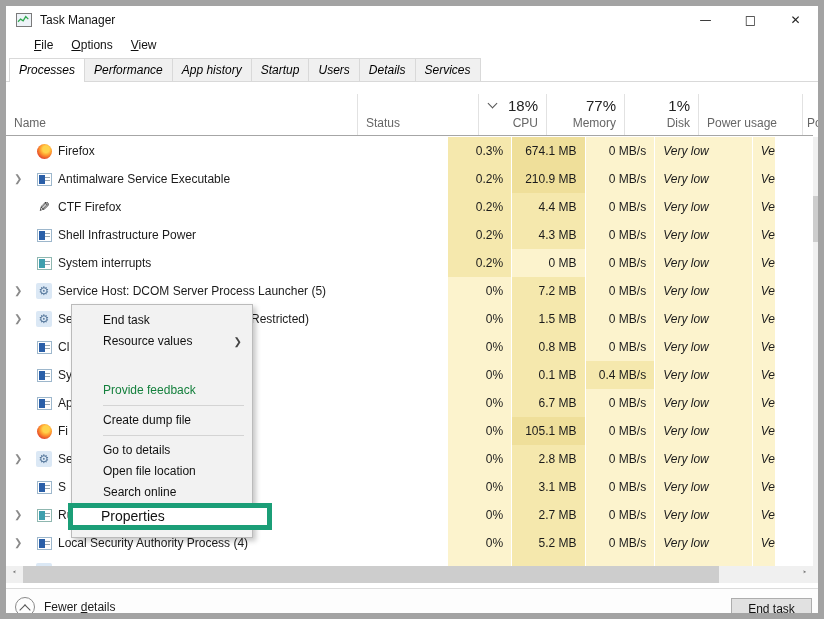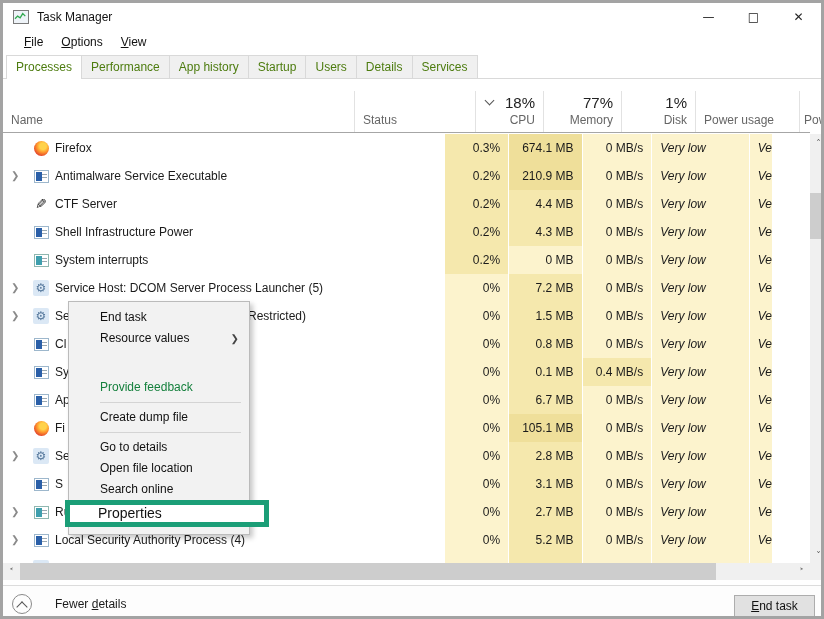--- a/index.html
+++ b/index.html
@@ -1,35 +1,35 @@
 <!DOCTYPE html>
 <html><head>
 <meta charset="utf-8">
 <style>
   * { margin:0; padding:0; box-sizing:border-box; }
   html,body { background:#fff; }
   body { font-family:"Liberation Sans","DejaVu Sans",sans-serif; font-size:12px; color:#1b1b1b; }
-  .window { position:relative; width:824px; height:619px; background:#fff; border:3px solid #a3a3a3; overflow:hidden; }
+  .window { position:relative; width:824px; height:619px; background:#fff; border:6px solid #a3a3a3; overflow:hidden; }
 
   
   .titlebar { position:absolute; top:0; left:0; right:0; height:28px; display:flex; align-items:center; background:#fff; }
   .app-icon { width:16px; height:14px; margin:0 8px 0 10px; border:1px solid #7a7a7a; position:relative; background:#eef3f8; }
   .app-icon svg { position:absolute; inset:0; }
   .title-text { font-size:12px; color:#111; }
   .win-controls { position:absolute; right:0; top:0; height:28px; display:flex; }
   .win-btn { width:45px; height:28px; display:flex; align-items:center; justify-content:center; font-size:12px; color:#222; font-family:"DejaVu Sans",sans-serif; }
 
   
-  .menubar { position:absolute; top:28px; left:0; right:0; height:22px; display:flex; align-items:center; padding-left:12px; }
+  .menubar { position:absolute; top:28px; left:0; right:0; height:22px; display:flex; align-items:center; padding-left:19px; }
   .menu-item { padding:3px 9px; color:#111; }
   .menu-item u { text-decoration:underline; }
 
   
   .tabstrip { position:absolute; top:50px; left:0; right:0; height:26px; display:flex; align-items:flex-end; padding-left:3px; border-bottom:1px solid #d9d9d9; }
-  .tab { padding:4px 9px 4px 9px; border:1px solid #d9d9d9; border-bottom:none; background:#f0f0f0; margin-right:-1px; position:relative; color:#4d7c0f; }
+  .tab { padding:4px 9px 4px 9px; border:1px solid #d9d9d9; border-bottom:none; background:#f0f0f0; margin-right:-1px; position:relative; color:#000000;font-style:italic; }
   .tab.active { background:#fff; z-index:2; margin-bottom:-1px; padding-bottom:5px; }
 
   
   .thead { position:absolute; top:88px; left:0; width:807px; height:42px; border-bottom:1px solid #a6a6a6; display:flex; }
   .th { position:relative; border-right:1px solid #e2e2e2; height:100%; }
   .th .colname { position:absolute; bottom:5px; font-size:12px; color:#666;margin-top:12px; }
   .th .agg { position:absolute; top:3px; right:8px; font-size:15px; color:#222; }
   .th.left .colname { left:8px; }
   .th.right .colname { right:8px; }
   .w-name { width:352px; } .w-status { width:121px; } .w-cpu { width:68px; }
@@ -66,21 +66,21 @@
   .vthumb { position:absolute; left:0; top:59px; width:17px; height:46px; background:#cdcdcd; }
   .sb-arrow { position:absolute; width:17px; height:17px; display:flex; align-items:center; justify-content:center; color:#505050; font-size:9px; font-family:"DejaVu Sans",sans-serif; }
   .v-up { top:0; } .v-down { bottom:0; }
   .hscroll { position:absolute; left:0; top:560px; width:807px; height:17px; background:#f0f0f0; }
   .hthumb { position:absolute; top:0; left:17px; width:696px; height:17px; background:#cdcdcd; }
   .h-left { left:0; top:0; } .h-right { right:0; top:0; }
   .sb-corner { position:absolute; left:807px; top:560px; width:17px; height:17px; background:#f0f0f0; }
 
   
   .statusbar { position:absolute; left:0; right:0; top:582px; height:37px; border-top:1px solid #dcdcdc; background:#fdfdfd; display:flex; align-items:center; }
-  .fewer { display:flex; align-items:center; gap:23px; margin-left:9px; }
+  .fewer { display:flex; align-items:center; gap:9px; margin-left:9px; }
   .circle-chevron { width:20px; height:20px; border:1px solid #8a8a8a; border-radius:50%; position:relative; }
   .circle-chevron::before { content:""; position:absolute; left:5px; top:8px; width:7px; height:7px; border-left:1px solid #555; border-top:1px solid #555; transform:rotate(45deg); }
   .fewer-label u { text-decoration:underline; }
   .endtask-btn { position:absolute; right:6px; top:9px; width:81px; height:22px; background:#e1e1e1; border:1px solid #adadad; display:flex; align-items:center; justify-content:center; font-size:12px; color:#111; }
   .endtask-btn u { text-decoration:underline; }
 
   
   .ctxmenu { position:absolute; left:65px; top:298px; width:182px; background:#f2f2f2; border:1px solid #bbb; box-shadow:3px 3px 5px rgba(0,0,0,.22); padding:5px 0; z-index:5; }
   .ctx-item { height:21px; line-height:21px; padding-left:31px; color:#111; position:relative; white-space:nowrap; }
   .ctx-item.disabled { color:#15803d;margin-top:28px; }
@@ -180,21 +180,21 @@
         <div class="cell heat w-mem num h-dark">210.9 MB</div>
         <div class="cell heat w-disk num h-light">0 MB/s</div>
         <div class="cell heat w-power txt h-light">Very low</div>
         <div class="cell heat w-pow2 txt h-light">Ve</div>
       </div>
       <div class="prow">
         <div class="cell c-name">
           <span class="rowicon">
             <span class="ic-pencil">✎</span>
           </span>
-          <span class="rowname">CTF Server</span>
+          <span class="rowname">CTF Firefox</span>
         </div>
         <div class="cell c-status"></div>
         <div class="cell heat w-cpu num h-mid">0.2%</div>
         <div class="cell heat w-mem num h-mid">4.4 MB</div>
         <div class="cell heat w-disk num h-light">0 MB/s</div>
         <div class="cell heat w-power txt h-light">Very low</div>
         <div class="cell heat w-pow2 txt h-light">Ve</div>
       </div>
       <div class="prow">
         <div class="cell c-name">

